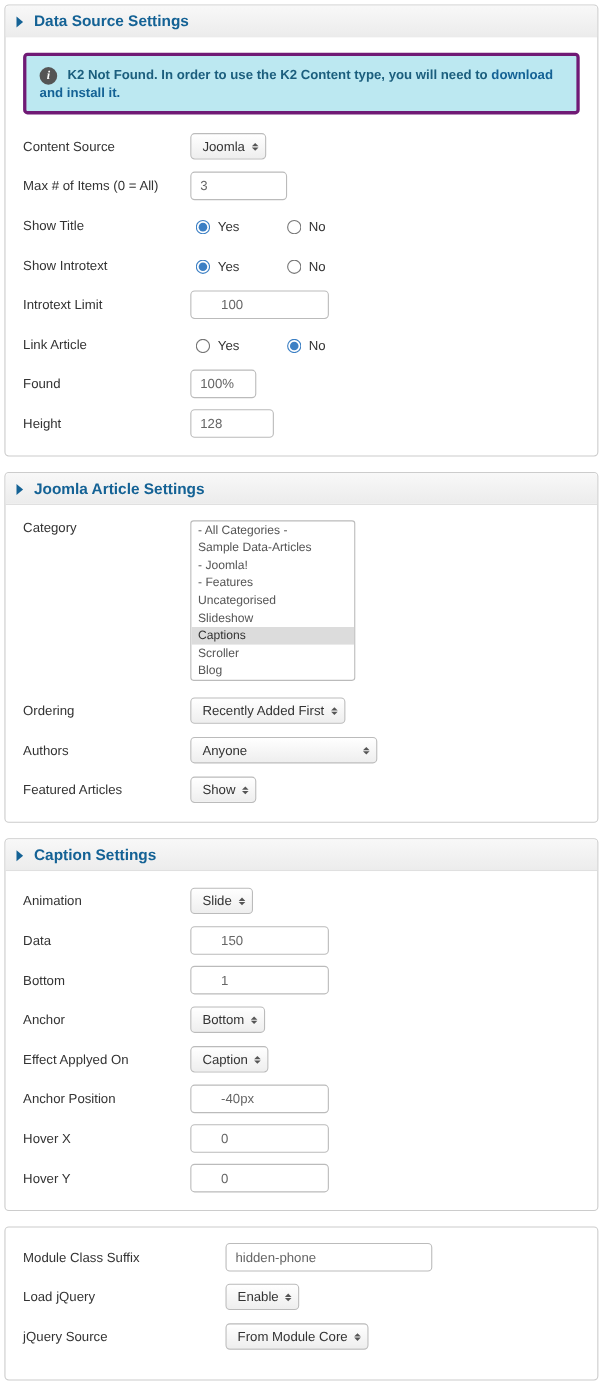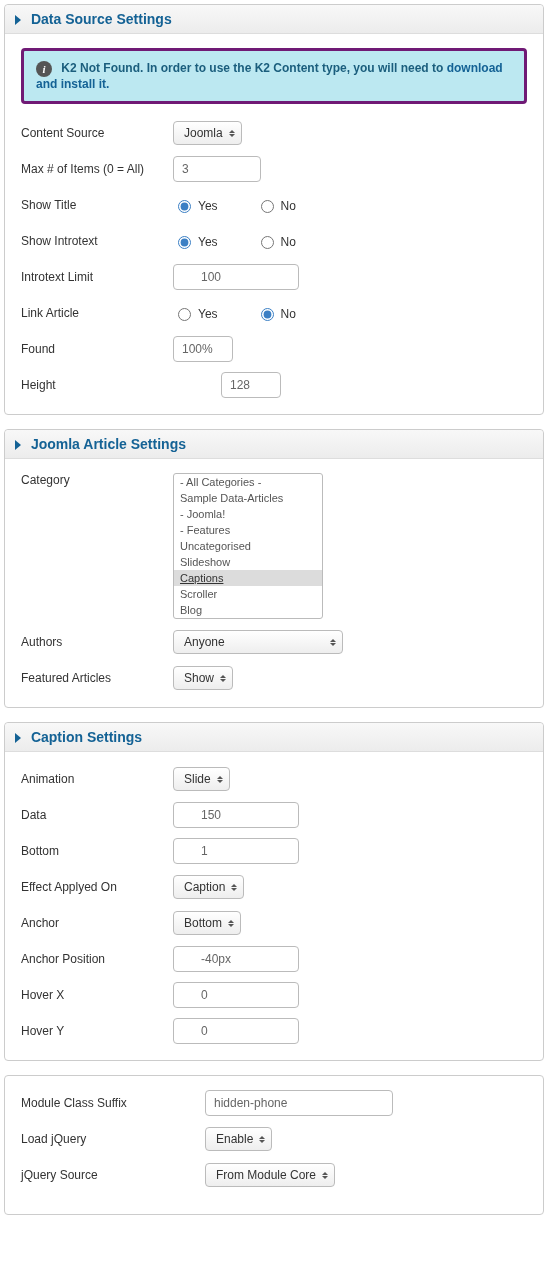--- a/index.html
+++ b/index.html
@@ -144,21 +144,20 @@
   }
   .listbox .opt {
     padding: 2px 6px;
     color: #555;
     cursor: pointer;
     white-space: nowrap;
   }
   .listbox .opt.selected {
     background: #dcdcdc;
     color: #333;
-    text-decoration: underline;
   }
 </style>
 </head>
 <body>
 
 <div class="panel">
   <div class="panel-header">
     <span class="tri"></span>
     <span>Data Source Settings</span>
   </div>
@@ -241,21 +240,21 @@
     <div class="row">
       <div class="label">Found</div>
       <div class="control">
         <input type="text" style="width: 60px;" value="100%">
       </div>
     </div>
 
     <div class="row" style="margin-bottom:0">
       <div class="label">Height</div>
       <div class="control">
-        <input type="text" style="width: 60px; margin-left: 48px;" value="128">
+        <input type="text" style="width: 76px;" value="128">
       </div>
     </div>
   </div>
 </div>
 
 <div class="panel">
   <div class="panel-header">
     <span class="tri"></span>
     <span>Joomla Article Settings</span>
   </div>
@@ -270,20 +269,32 @@
           <div class="opt">- Features</div>
           <div class="opt">Uncategorised</div>
           <div class="opt">Slideshow</div>
           <div class="opt selected">Captions</div>
           <div class="opt">Scroller</div>
           <div class="opt">Blog</div>
         </div>
       </div>
     </div>
 
+    <div class="row" style="margin-top:14px">
+      <div class="label">Ordering</div>
+      <div class="control">
+        <div class="select">
+          <span>Recently Added First</span>
+          <span class="arrows">
+              <span class="up"></span>
+              <span class="down"></span>
+            </span>
+        </div>
+      </div>
+    </div>
 
     <div class="row">
       <div class="label">Authors</div>
       <div class="control">
         <div class="select" style="min-width:170px;justify-content:space-between">
           <span>Anyone</span>
           <span class="arrows">
               <span class="up"></span>
               <span class="down"></span>
             </span>
@@ -330,36 +341,36 @@
           <input type="text" class="med" value="150" style="">
         </div>
     </div>
     <div class="row">
       <div class="label">Bottom</div>
       <div class="control">
           <input type="text" class="med" value="1" style="">
         </div>
     </div>
     <div class="row">
+      <div class="label">Anchor</div>
+      <div class="control">
+        <div class="select">
+          <span>Bottom</span>
+          <span class="arrows">
+              <span class="up"></span>
+              <span class="down"></span>
+            </span>
+        </div>
+      </div>
+    </div>
+    <div class="row">
       <div class="label">Effect Applyed On</div>
       <div class="control">
         <div class="select">
           <span>Caption</span>
-          <span class="arrows">
-              <span class="up"></span>
-              <span class="down"></span>
-            </span>
-        </div>
-      </div>
-    </div>
-    <div class="row">
-      <div class="label">Anchor</div>
-      <div class="control">
-        <div class="select">
-          <span>Bottom</span>
           <span class="arrows">
               <span class="up"></span>
               <span class="down"></span>
             </span>
         </div>
       </div>
     </div>
     <div class="row">
       <div class="label">Anchor Position</div>
       <div class="control">

